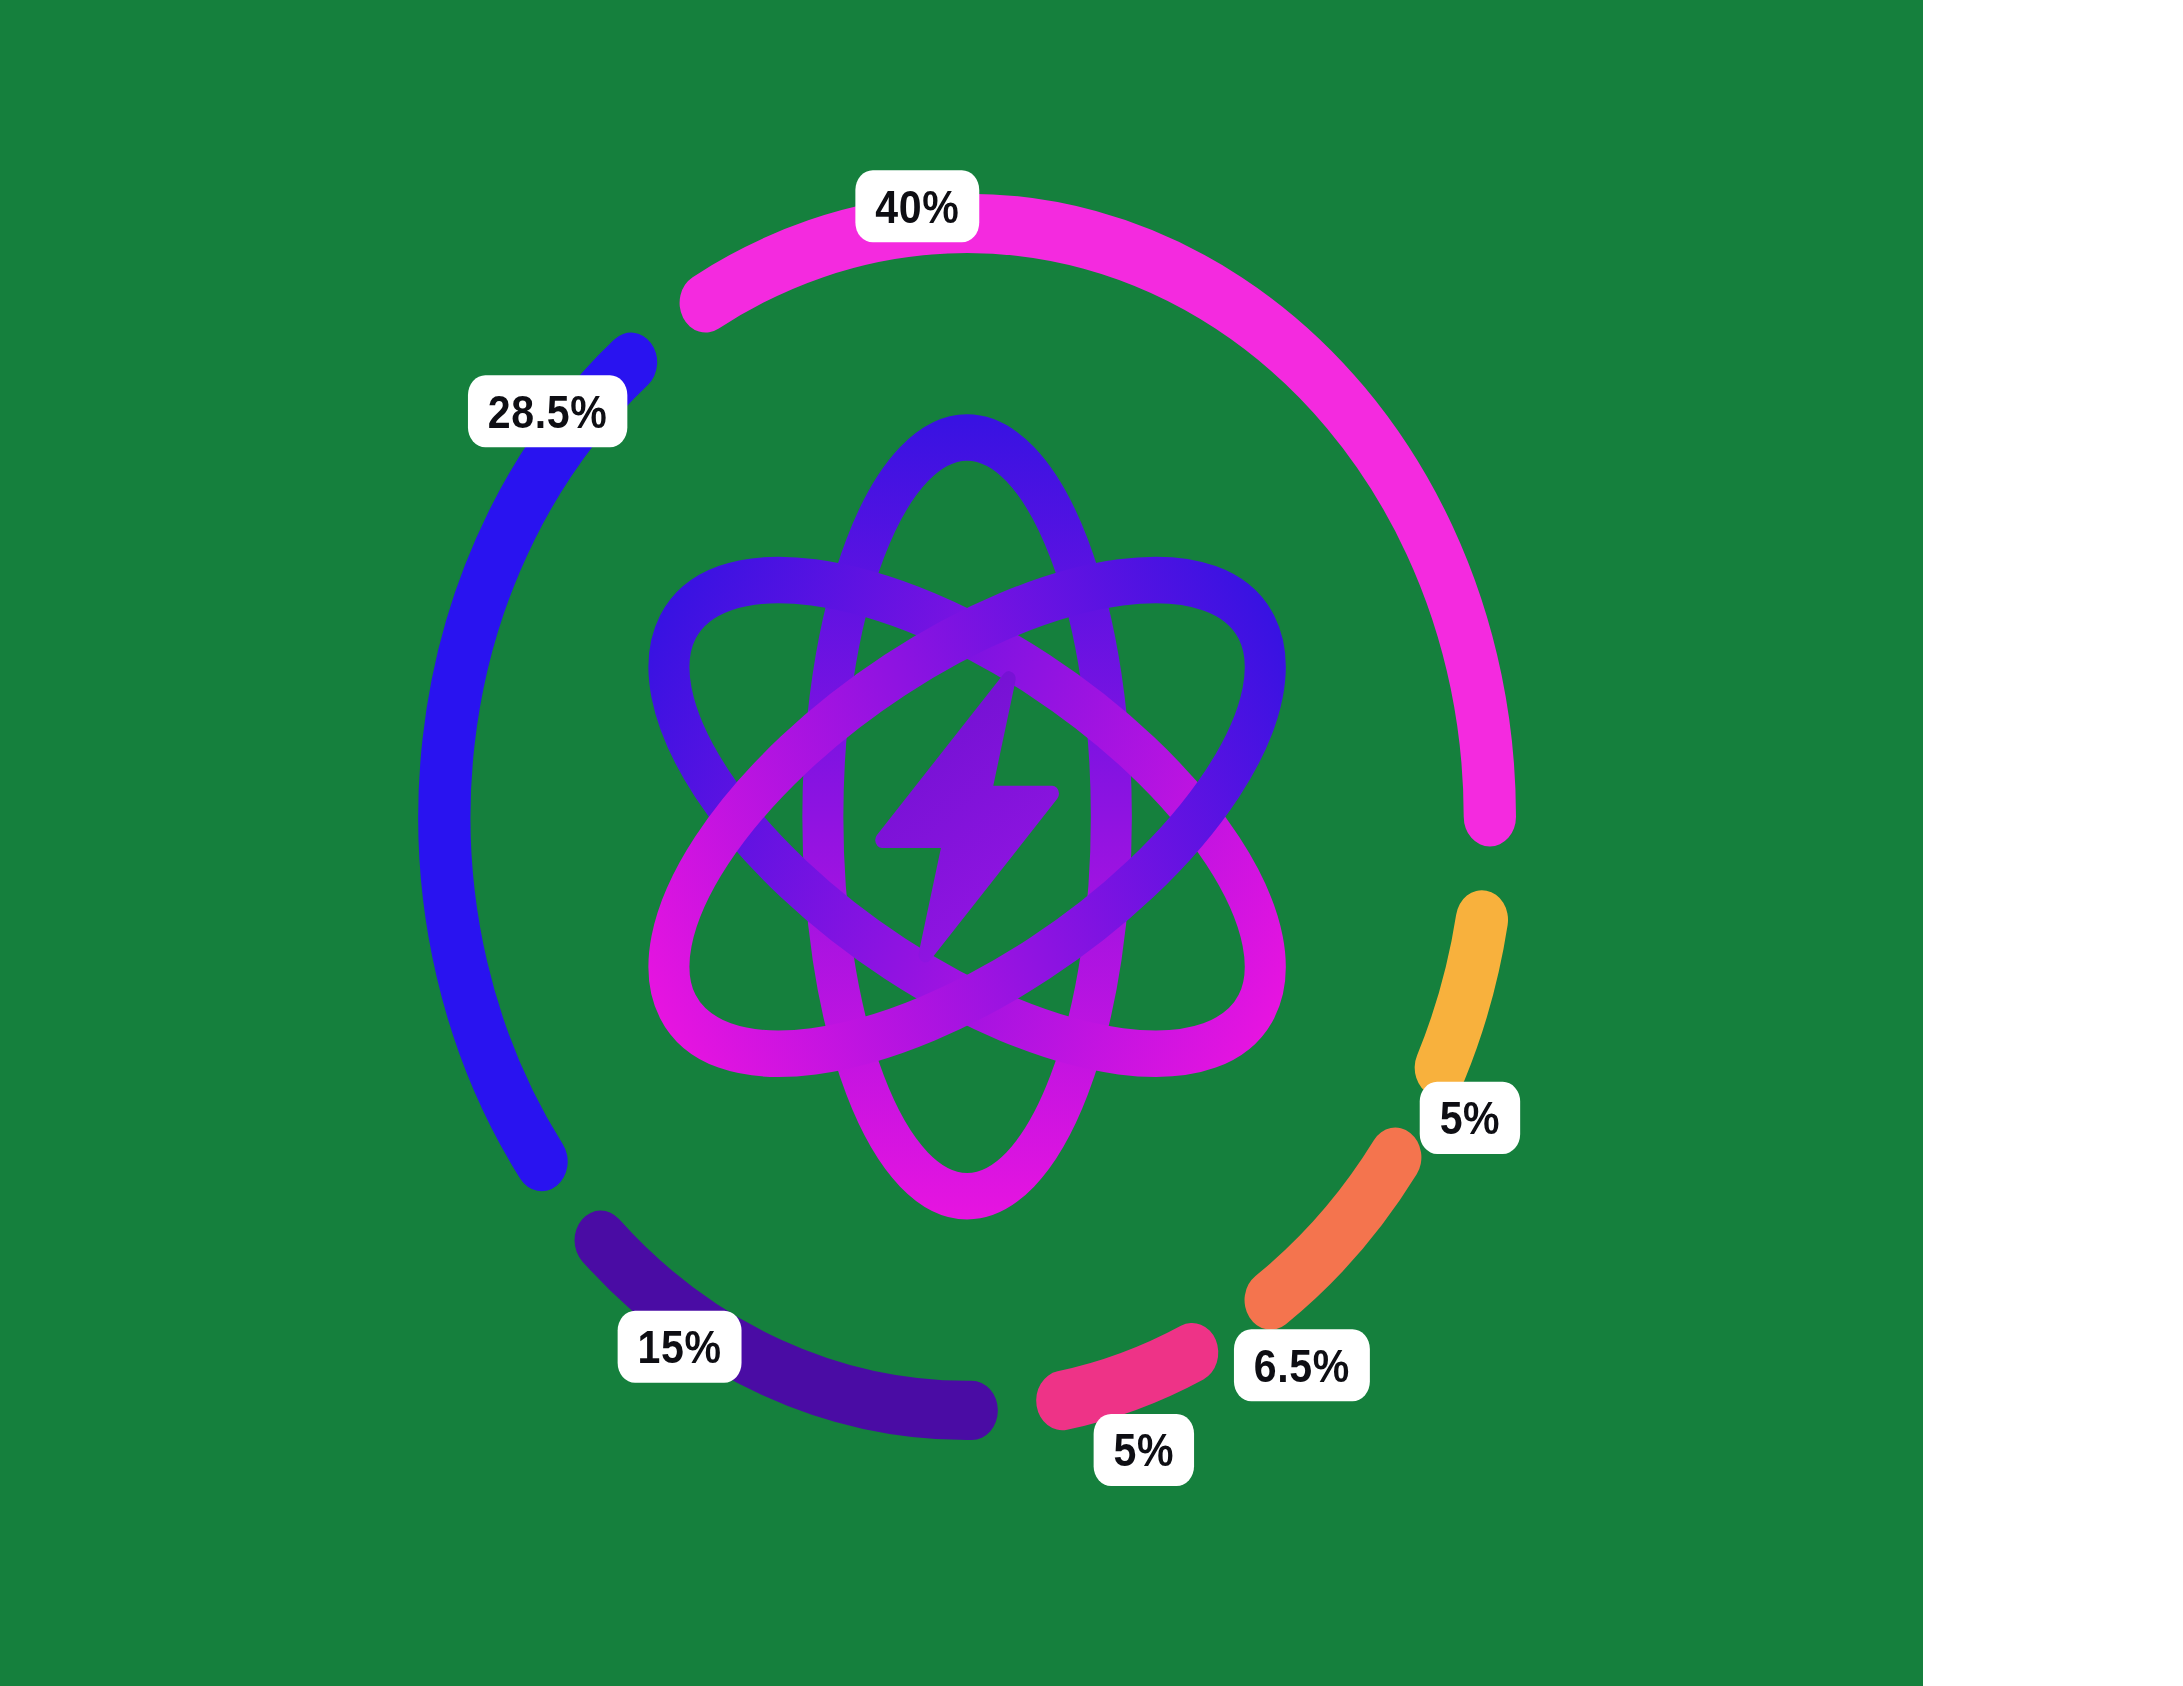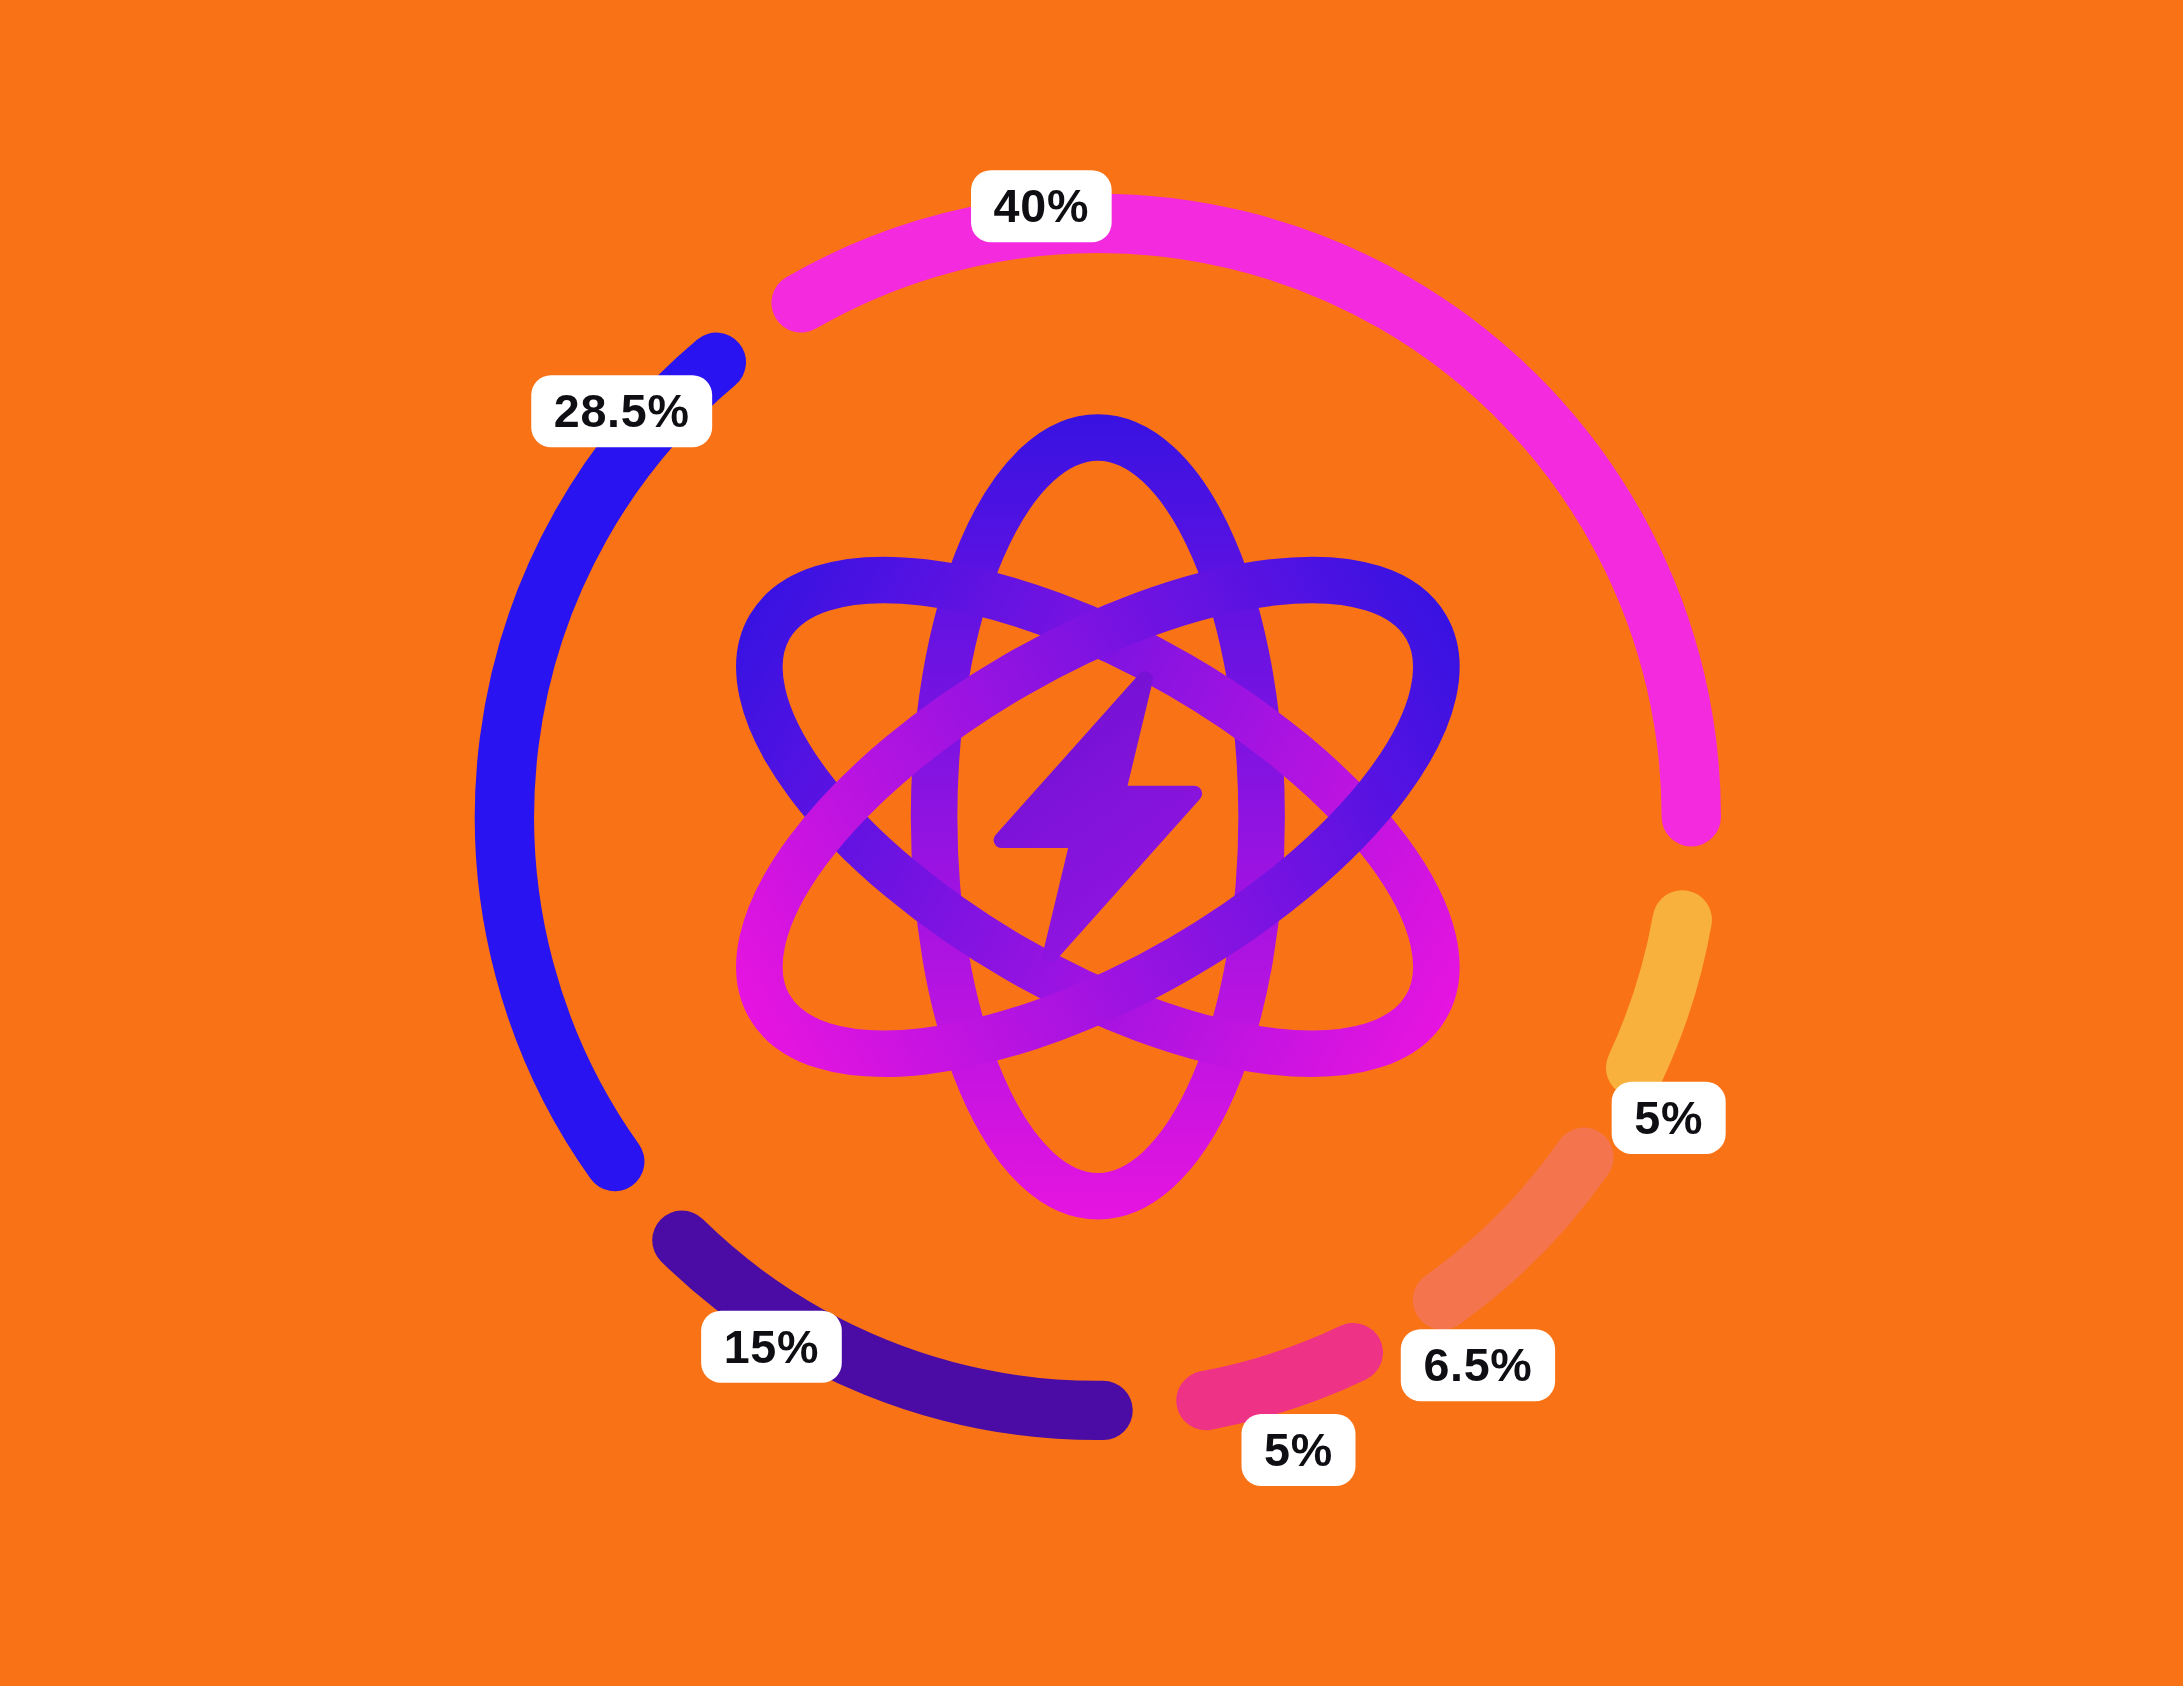--- a/index.html
+++ b/index.html
@@ -2,23 +2,23 @@
 <html style="font-size:9.3px"><head>
 <meta charset="utf-8">
 <style>
   html, body {
     margin: 0;
     padding: 0;
     background: #ffffff;
   }
   .stage {
     position: relative;
-    width: 2183px;
+    width: 1923px;
     height: 1686px;
-    background: #f97316;
+    background: #15803d;
     overflow: hidden;
     text-align: right;
   }
   svg.chart {
     display: block;
     width: 100%;
     height: 100%;
   }
   .seg-label-text {
     font-family: "Liberation Sans", sans-serif;

